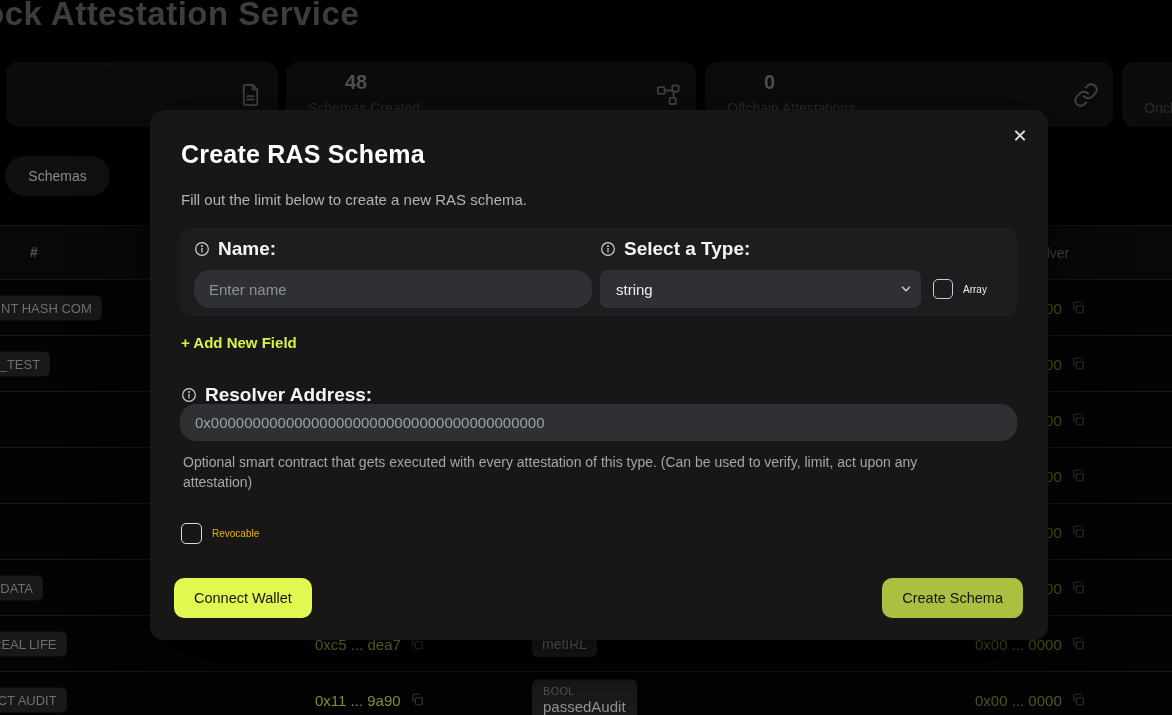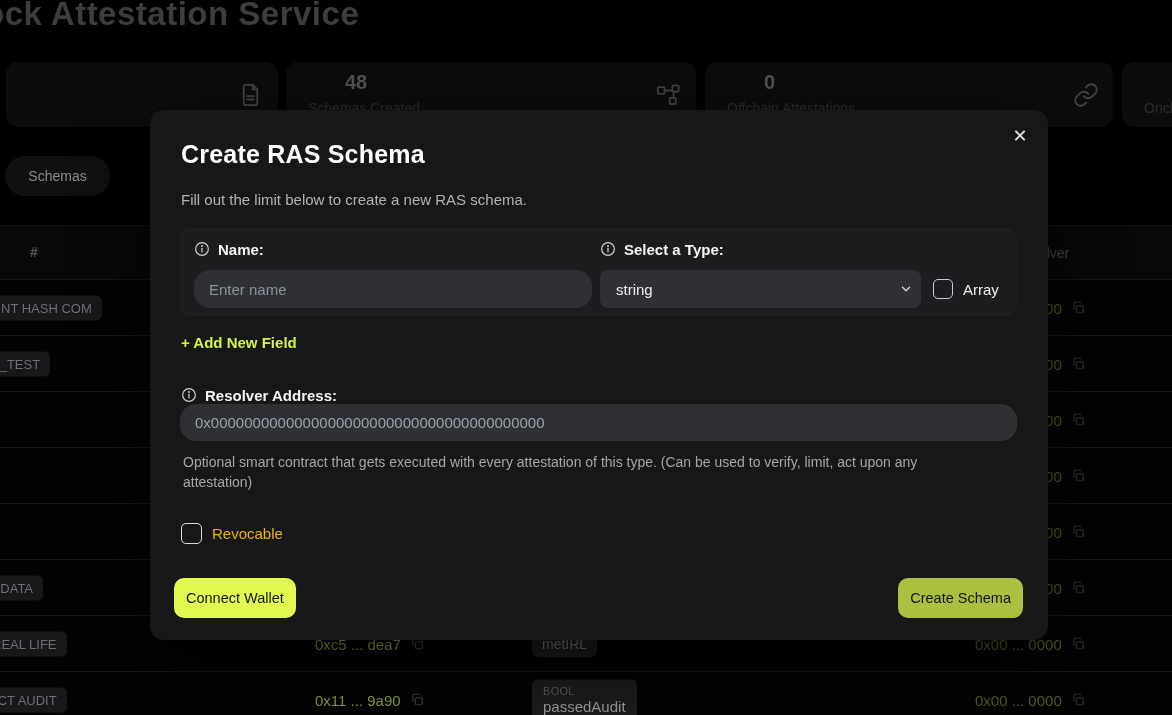--- a/index.html
+++ b/index.html
@@ -32,39 +32,39 @@
 
   
   .modal { position:absolute; left:150px; top:110px; width:898px; height:530px; background:#171718; border-radius:14px; box-shadow:0 24px 70px rgba(0,0,0,.65); z-index:10; }
   .close-btn { position:absolute; top:12px; right:14px; width:28px; height:28px; background:none; border:none; color:#e3e3e3; font-size:18px; line-height:28px; cursor:pointer; font-family:inherit; }
   .m-title { position:absolute; left:31px; top:30px; font-size:25px; font-weight:600; color:#fff; letter-spacing:.2px; }
   .m-sub { position:absolute; left:31px; top:81px; font-size:15px; color:#b3b3b3; }
 
   .fields-box { position:absolute; left:30px; top:118px; width:837px; height:88px; background:#1d1d1f; border-radius:10px; padding:12px 14px; display:flex; gap:8px; }
   .col-left { width:398px; }
   .col-right { flex:1; }
-  .f-label { display:flex; align-items:center; gap:8px; font-size:15px; font-weight:600; color:#f4f4f4; margin-bottom:12px; height:18px; }
+  .f-label { display:flex; align-items:center; gap:8px; font-size:19px; font-weight:600; color:#f4f4f4; margin-bottom:12px; height:18px; }
   .info-ic { display:flex; color:#cfcfcf; cursor:pointer; }
   .txt-input { width:100%; height:38px; background:#2f3034; border:none; border-radius:16px; padding:0 15px; font-size:15px; color:#e8e8e8; font-family:inherit; outline:none; }
   .txt-input::placeholder { color:#8d929c; }
   .type-row { display:flex; align-items:center; gap:10px; }
   .select-box { width:321px; height:38px; background:#2f3034; border-radius:8px; display:flex; align-items:center; justify-content:space-between; padding:0 8px 0 16px; font-size:15px; color:#ececec; cursor:pointer; }
   .chev { display:flex; color:#d4d4d4; }
   .chk { width:20px; height:20px; border:1.5px solid #c7cdd8; border-radius:5px; background:transparent; cursor:pointer; flex:none; }
-  .chk-label { font-size:15px; color:#f0f0f0; }
+  .chk-label { font-size:10px; color:#f0f0f0; }
 
   .add-field { position:absolute; left:31px; top:224px; background:none; border:none; font-family:inherit; font-size:15px; font-weight:600; color:#d9f243; cursor:pointer; }
   .resolver-label { position:absolute; left:31px; top:276px;align-items:center; }
   .resolver-input { position:absolute; left:30px; top:294px; width:837px; height:37px; color:#9aa1ac; }
   .helper { position:absolute; left:33px; top:342px; width:784px; font-size:14px; line-height:20px; color:#a6a6a6; }
   .revocable-row { position:absolute; left:31px; top:413px; display:flex; align-items:center; gap:10px; }
   .revocable-row .chk { border-color:#dcdcdc; width:21px; height:21px; }
   .revocable-row .chk-label { color:#eab308; }
 
-  .btn { position:absolute; bottom:22px; height:40px; border:none; border-radius:10px; padding:0 12px; font-family:inherit; font-size:14.5px; font-weight:500; color:#141414; cursor:pointer; }
+  .btn { position:absolute; bottom:22px; height:40px; border:none; border-radius:10px; padding:0 20px; font-family:inherit; font-size:14.5px; font-weight:500; color:#141414; cursor:pointer; }
   .btn-connect { left:24px; background:#e2f74f; }
   .btn-create { right:25px; background:#abc040; }
 </style>
 </head>
 <body>
 
 <div class="stage">
 
   <div class="page-title">ock Attestation Service</div>
 

